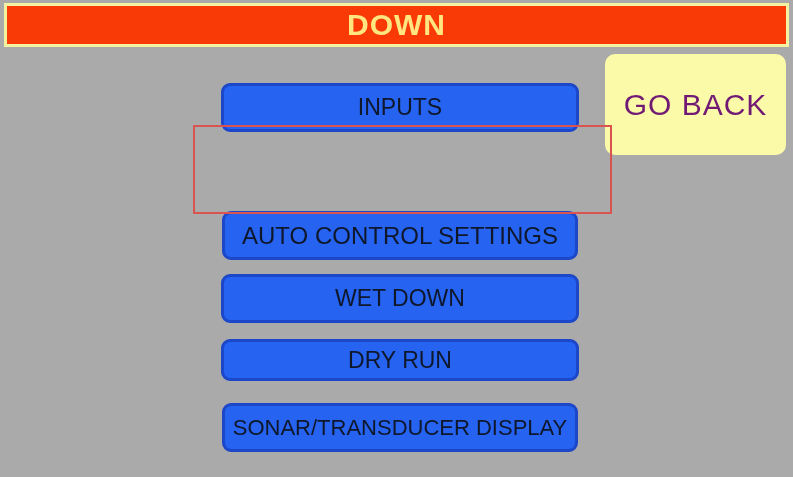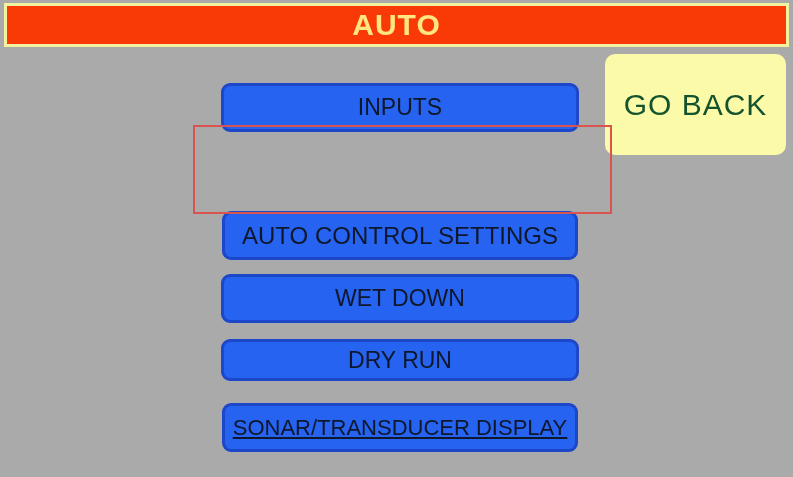--- a/index.html
+++ b/index.html
@@ -69,35 +69,35 @@
     text-align: center;
     white-space: nowrap;
     cursor: pointer;
   }
 
   .btn-inputs  { left: 221px; top: 83px;  width: 358px; height: 49px; }
   .btn-outputs { left: 221px; top: 147px; width: 358px; height: 49px; }
   .btn-auto    { left: 222px; top: 211px; width: 356px; height: 49px; font-size: 24px; }
   .btn-wet     { left: 221px; top: 274px; width: 358px; height: 49px; }
   .btn-dry     { left: 221px; top: 339px; width: 358px; height: 42px; }
-  .btn-sonar   { left: 222px; top: 403px; width: 356px; height: 49px; font-size: 22px; text-decoration: underline; }
+  .btn-sonar   { left: 222px; top: 403px; width: 356px; height: 49px; font-size: 22px; }
 
   
   #go-back-button {
     position: absolute;
     left: 605px;
     top: 54px;
     width: 181px;
     height: 101px;
     background: #fbfaa8;
     border-radius: 10px;
     display: flex;
     align-items: center;
     justify-content: center;
-    color: #14532d;
+    color: #701a75;
     font-size: 30px;
     letter-spacing: 1px;
     cursor: pointer;
   }
 
   
   #annotation-rect {
     position: absolute;
     left: 193px;
     top: 125px;
@@ -108,21 +108,21 @@
     background: transparent;
     pointer-events: none;
   }
 </style>
 </head>
 <body>
 
 <div id="screen">
 
   <div id="header-bar">
-    <span id="header-title">AUTO</span>
+    <span id="header-title">DOWN</span>
   </div>
 
   <div id="menu">
     <div class="menu-button btn-inputs">INPUTS</div>
 
 
     <div class="menu-button btn-auto">AUTO CONTROL SETTINGS</div>
 
     <div class="menu-button btn-wet">WET DOWN</div>
 

